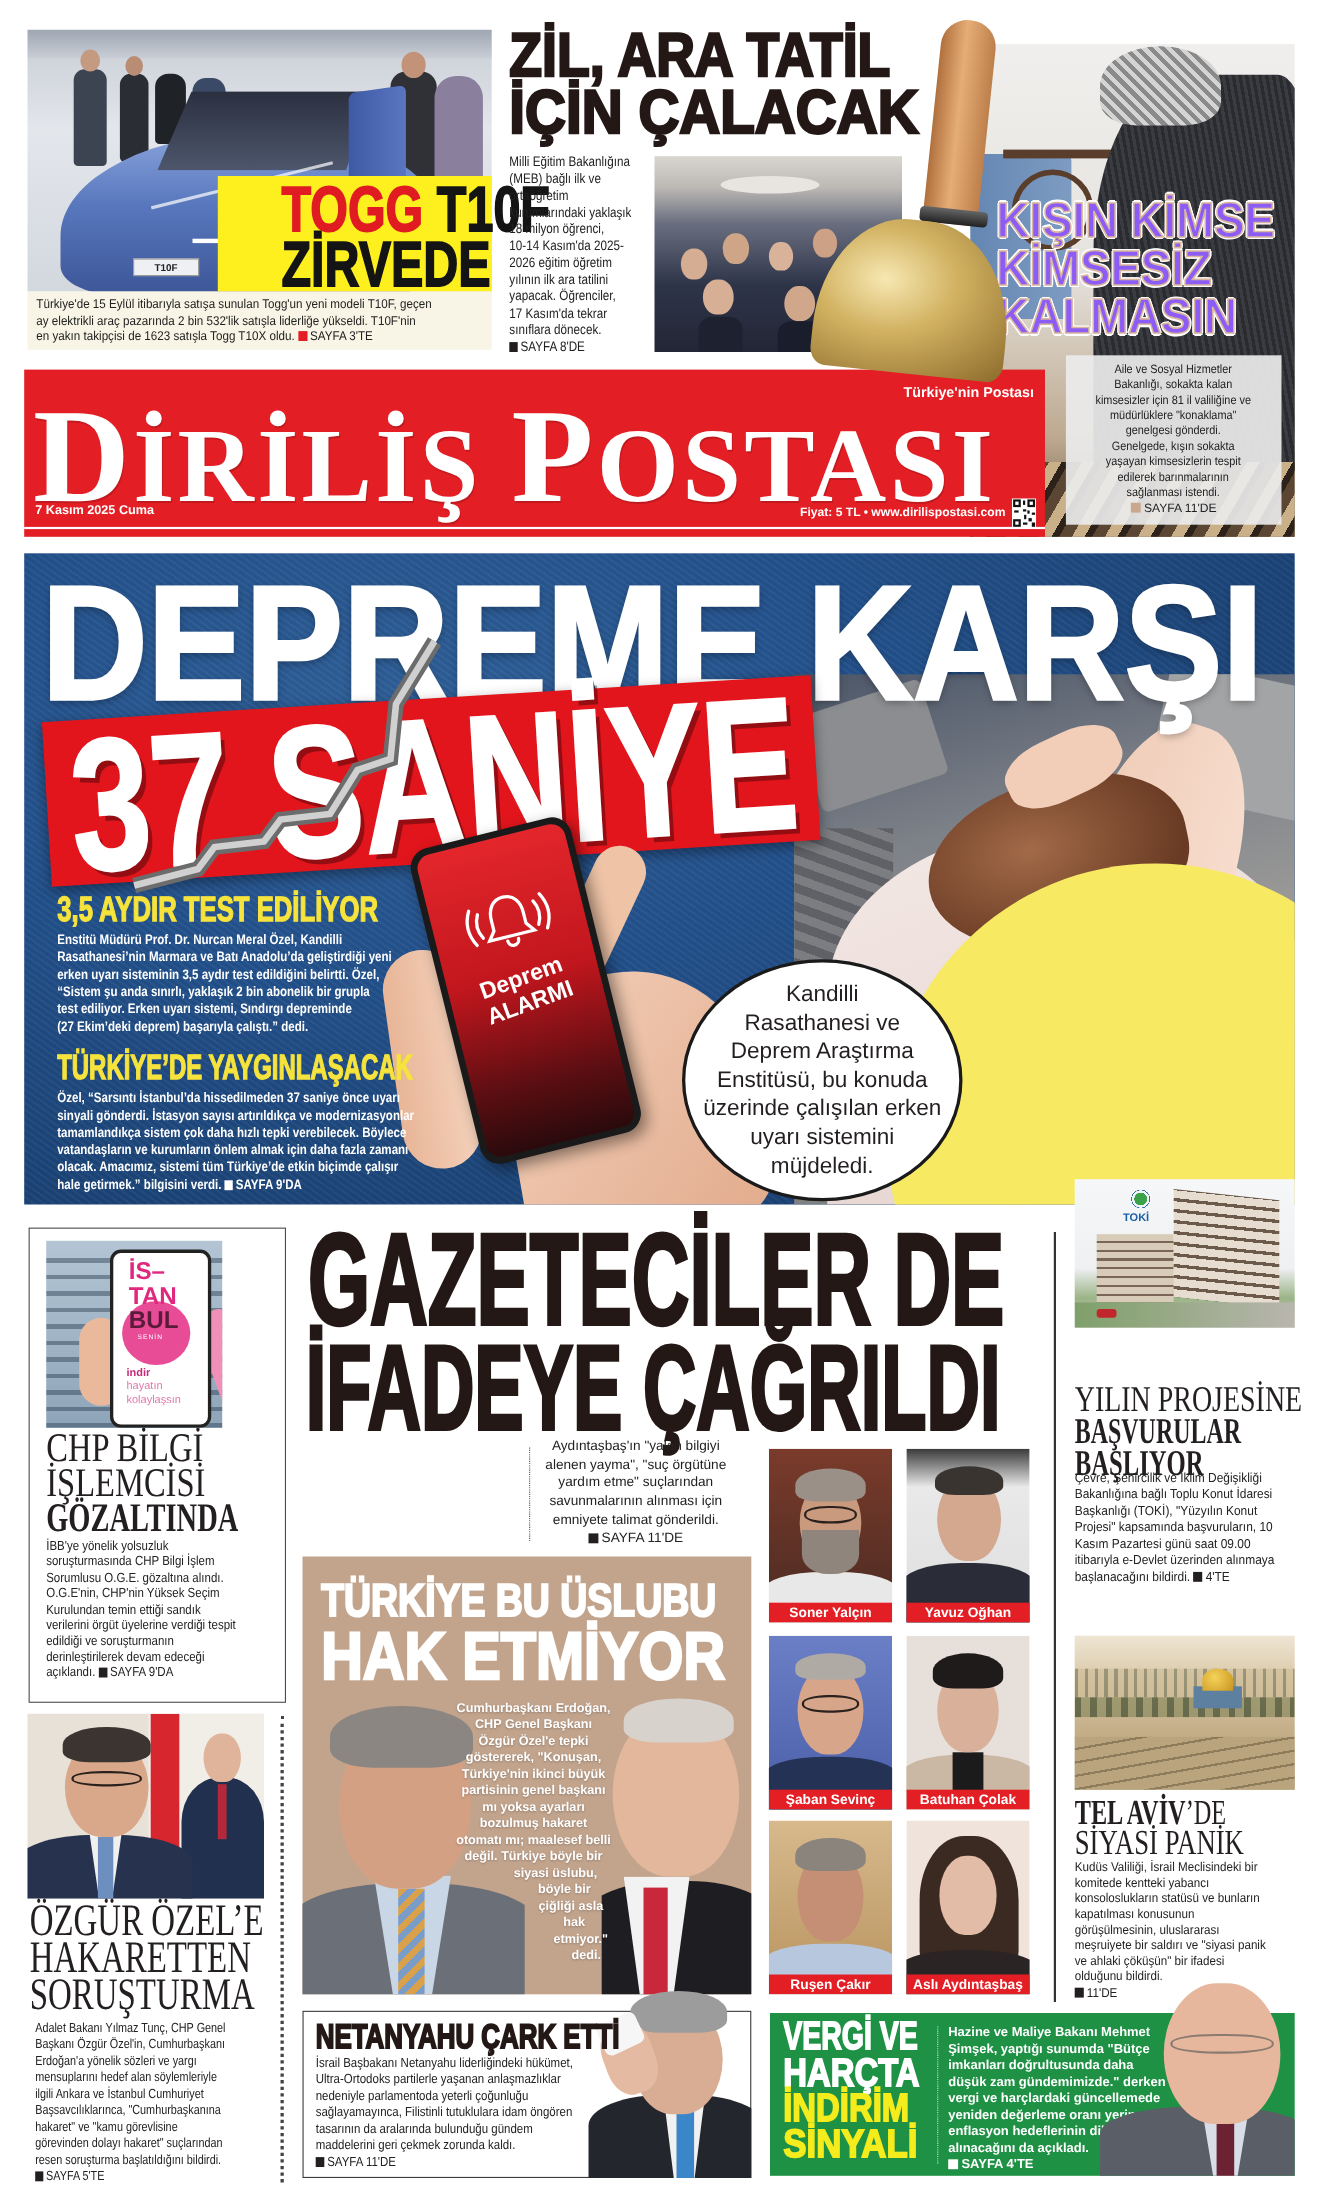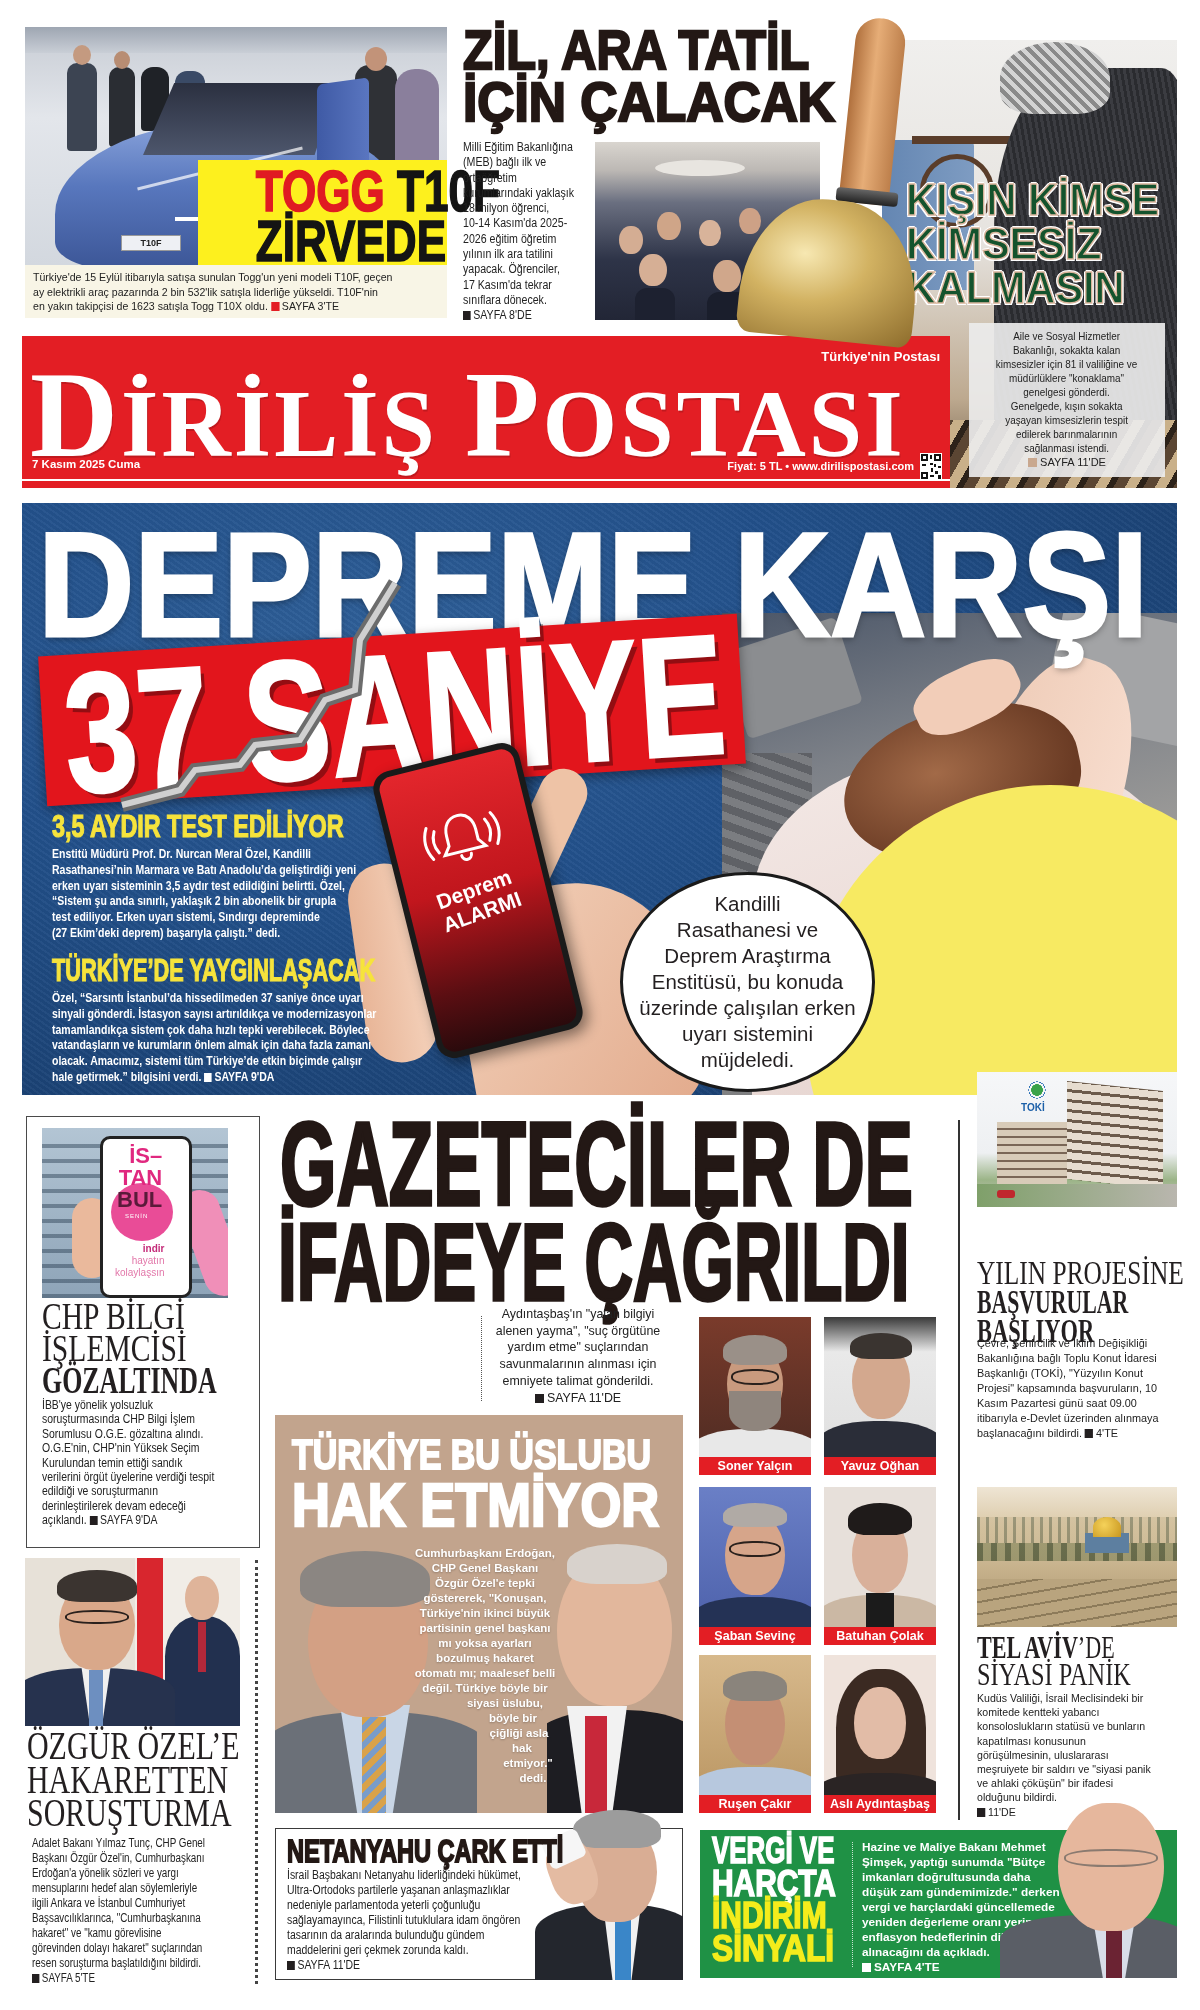--- a/index.html
+++ b/index.html
@@ -101,21 +101,21 @@
 </div>
 
 <div class="ph" style="left:882px;top:40px;width:295px;height:448px;background:linear-gradient(180deg,#f0efed 0%,#e6e3df 45%,#bda98f 80%,#6b5a45 100%);">
   <div style="left:0;top:100px;width:92px;height:150px;background:linear-gradient(90deg,#6486b2,#7e9cc2);border-radius:6px;"></div>
   <div style="left:30px;top:96px;width:150px;height:8px;background:#5a3d2a;"></div>
   <div style="left:38px;top:114px;width:74px;height:74px;border:5px solid #5a3d2a;border-radius:50%;"></div>
   <div style="left:112px;top:28px;width:190px;height:360px;background:repeating-linear-gradient(80deg,#2a2b2f 0 3px,#3b3c41 3px 6px);border-radius:45% 12% 0 0;"></div>
   <div style="left:118px;top:2px;width:110px;height:72px;background:repeating-linear-gradient(45deg,#8a8a8a 0 4px,#d4d4d4 4px 8px);border-radius:50% 50% 30% 30%;"></div>
   <div style="left:0;top:380px;width:295px;height:70px;background:repeating-linear-gradient(120deg,#5b4633 0 10px,#c9b089 10px 20px,#2c2219 20px 26px);"></div>
 </div>
-<div class="a" style="left:906px;top:178px;color:#14532d;font-size:45px;line-height:44px;">
+<div class="a" style="left:906px;top:178px;color:#8b5cf6;font-size:45px;line-height:44px;">
   <div class="sc hv" style="transform:scaleX(.92);-webkit-text-stroke:1.5px #d9b59c;text-shadow:2px 0 #fff,-2px 0 #fff,0 2px #fff,0 -2px #fff,1.5px 1.5px #fff,-1.5px -1.5px #fff,1.5px -1.5px #fff,-1.5px 1.5px #fff;">KIŞIN KİMSE</div>
   <div class="sc hv" style="transform:scaleX(.92);-webkit-text-stroke:1.5px #d9b59c;text-shadow:2px 0 #fff,-2px 0 #fff,0 2px #fff,0 -2px #fff,1.5px 1.5px #fff,-1.5px -1.5px #fff,1.5px -1.5px #fff,-1.5px 1.5px #fff;">KİMSESİZ</div>
   <div class="sc hv" style="transform:scaleX(.92);-webkit-text-stroke:1.5px #d9b59c;text-shadow:2px 0 #fff,-2px 0 #fff,0 2px #fff,0 -2px #fff,1.5px 1.5px #fff,-1.5px -1.5px #fff,1.5px -1.5px #fff,-1.5px 1.5px #fff;">KALMASIN</div>
 </div>
 <div class="a" style="left:969px;top:323px;width:196px;height:154px;background:rgba(236,236,236,.92);text-align:center;padding-top:6px;font-size:11px;line-height:14px;color:#222;">
   <div class="pre" style="display:inline-block;transform:scaleX(.9);">Aile ve Sosyal Hizmetler
 Bakanlığı, sokakta kalan
 kimsesizler için 81 il valiliğine ve
 müdürlüklere "konaklama"
 genelgesi gönderdi.
@@ -236,21 +236,21 @@
 Rasathanesi ve
 Deprem Araştırma
 Enstitüsü, bu konuda
 üzerinde çalışılan erken
 uyarı sistemini
 müjdeledi.</div>
   </div>
 </div>
 
 <div class="a" style="left:26px;top:1116px;width:234px;height:432px;border:1.5px solid #4a4a4a;"></div>
-<div class="ph" style="left:42px;top:1128px;width:186px;height:170px;background:linear-gradient(180deg,#b3c5d4 0%,#8ea4b8 100%);text-align:right;">
+<div class="ph" style="left:42px;top:1128px;width:160px;height:170px;background:linear-gradient(180deg,#b3c5d4 0%,#8ea4b8 100%);">
   <div style="left:0;top:10px;width:198px;height:160px;background:repeating-linear-gradient(0deg,rgba(40,60,80,.45) 0 4px,transparent 4px 15px);"></div>
   <div style="left:30px;top:70px;width:40px;height:80px;background:#eab99c;border-radius:20px;"></div>
   <div style="left:150px;top:60px;width:40px;height:110px;background:#f08fb8;border-radius:20px;transform:rotate(-20deg);"></div>
   <div style="left:58px;top:8px;width:92px;height:162px;background:#fff;border:3px solid #222;border-radius:10px;">
     <div style="position:absolute;left:8px;top:44px;width:62px;height:58px;background:#e7388c;border-radius:50%;opacity:.9;"></div>
     <div style="position:absolute;left:14px;top:6px;font-size:22px;line-height:22px;font-weight:700;color:#e0287f;">
       <div>İS–</div>
       <div>TAN</div>
       <div style="color:#5a1a3a;">BUL</div>
     </div>

